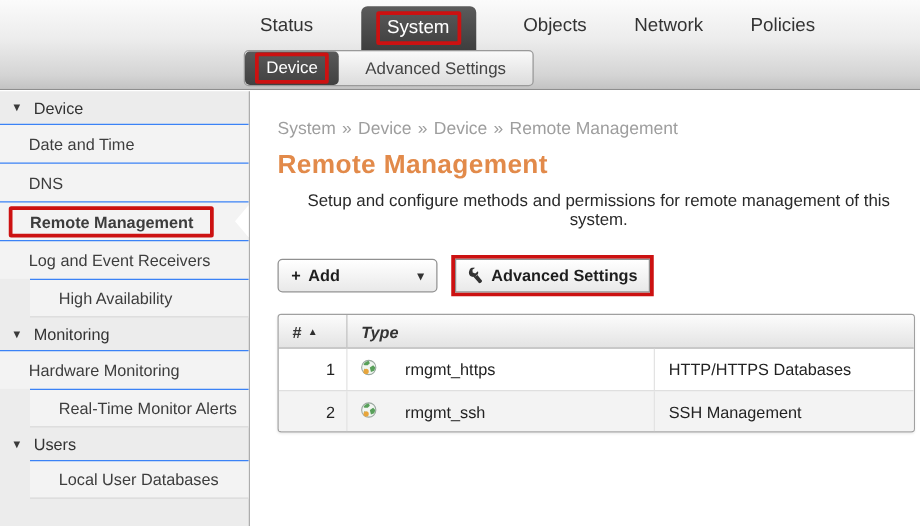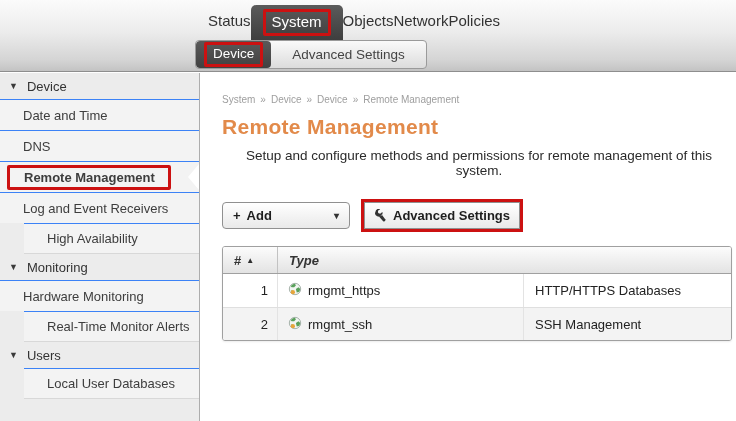--- a/index.html
+++ b/index.html
@@ -3,21 +3,21 @@
 <meta charset="utf-8">
 <style>
   html,body{margin:0;padding:0;}
   .app{position:relative;width:736px;height:421px;overflow:hidden;background:#fff;
        font-family:"Liberation Sans",sans-serif;-webkit-font-smoothing:antialiased;}
 
   
   .topbar{position:absolute;top:0;left:0;right:0;height:72px;
           background:linear-gradient(180deg,#fbfbfb 0%,#ececec 45%,#d4d4d4 85%,#c3c3c3 100%);
           border-bottom:1px solid #8e8e8e;box-sizing:border-box;}
-  .nav-row{position:absolute;top:0;left:208px;height:40px;display:flex;align-items:center;}
+  .nav-row{position:absolute;top:0;left:208px;height:40px;display:flex;align-items:center;gap:38px;}
   .nav-item{font-size:15px;color:#333;cursor:default;white-space:nowrap;}
   .nav-item.active{align-self:flex-end;height:35px;display:flex;align-items:center;
           background:linear-gradient(180deg,#5b5b5b,#3e3e3e);color:#fff;
           border-radius:5px 5px 0 0;padding:0 12px;}
   .redbox{border:3px solid #cc1111;border-radius:2px;padding:0 6px;display:inline-block;line-height:1.35;}
 
   .subtabs{position:absolute;left:195px;top:40px;height:29px;display:flex;align-items:stretch;
           background:linear-gradient(180deg,#fafafa,#dcdcdc);border:1px solid #9a9a9a;
           border-radius:4px;box-sizing:border-box;overflow:hidden;}
   .subtab{display:flex;align-items:center;padding:0 21px;font-size:13.5px;color:#444;white-space:nowrap;}
@@ -35,21 +35,21 @@
            color:#3d3d3d;border-top:1px solid #3b82f6;background:#f3f3f3;position:relative;
            box-sizing:border-box;white-space:nowrap;}
   .side-section .side-item:last-child{border-bottom:1px solid #d8d8d8;margin-left:24px;}
   .side-item.selected{font-weight:bold;}
   .redbox-side{border:3px solid #cc1111;border-radius:2px;padding:2px 13px 2px 14px;margin-left:-16px;}
   .side-item.selected::after{content:'';position:absolute;right:0;top:50%;margin-top:-13px;
            border-top:13px solid transparent;border-bottom:13px solid transparent;
            border-right:11px solid #ffffff;}
 
   .content{flex:1;background:#fff;padding:21px 0 0 22px;box-sizing:border-box;overflow:hidden;}
-  .breadcrumb{font-size:10px;color:#9e9e9e;}
+  .breadcrumb{font-size:14px;color:#9e9e9e;}
   .breadcrumb .sep{margin:0 5px;}
   .page-title{margin-top:10px;font-size:21px;font-weight:bold;color:#e28a4a;letter-spacing:.3px;}
   .page-desc{margin-top:9px;font-size:13.5px;color:#2a2a2a;text-align:center;}
 
   .toolbar{margin-top:21px;display:flex;align-items:center;gap:11px;}
   .btn{height:27px;border:1px solid #909090;border-radius:4px;
        background:linear-gradient(180deg,#ffffff,#e9e9e9);
        font-size:13px;font-weight:bold;color:#1e1e1e;display:flex;align-items:center;
        box-sizing:border-box;cursor:default;}
   .btn-add{width:128px;justify-content:space-between;padding:0 10px;}
@@ -66,21 +66,21 @@
   .th{display:flex;align-items:center;box-sizing:border-box;}
   .col-num{width:55px;}.col-name{width:246px;}.col-type{flex:1;}
   .th.col-num{padding-left:11px;gap:5px;border-right:1px solid #c2c2c2;}
   .th.col-name{padding-left:10px;border-right:1px solid #c2c2c2;}
   .th.col-type{padding-left:11px;font-style:italic;}
   .sort{font-size:8px;color:#2e2e2e;}
   .trow{display:flex;height:33px;font-size:13px;color:#222;background:#fff;box-sizing:border-box;}
   .trow.alt{background:#f3f3f3;border-top:1px solid #dfdfdf;}
   .td{display:flex;align-items:center;box-sizing:border-box;}
   .td.col-num{justify-content:flex-end;padding-right:9px;border-right:1px solid #e3e3e3;}
-  .td.col-name{gap:6px;padding-left:10px;border-right:1px solid #e3e3e3;}
+  .td.col-name{gap:22px;padding-left:10px;border-right:1px solid #e3e3e3;}
   .td.col-type{padding-left:11px;}
 </style>
 </head>
 <body>
 
 <div class="app">
 
   <div class="topbar">
     <div class="nav-row">
       <div class="nav-item">Status</div>

